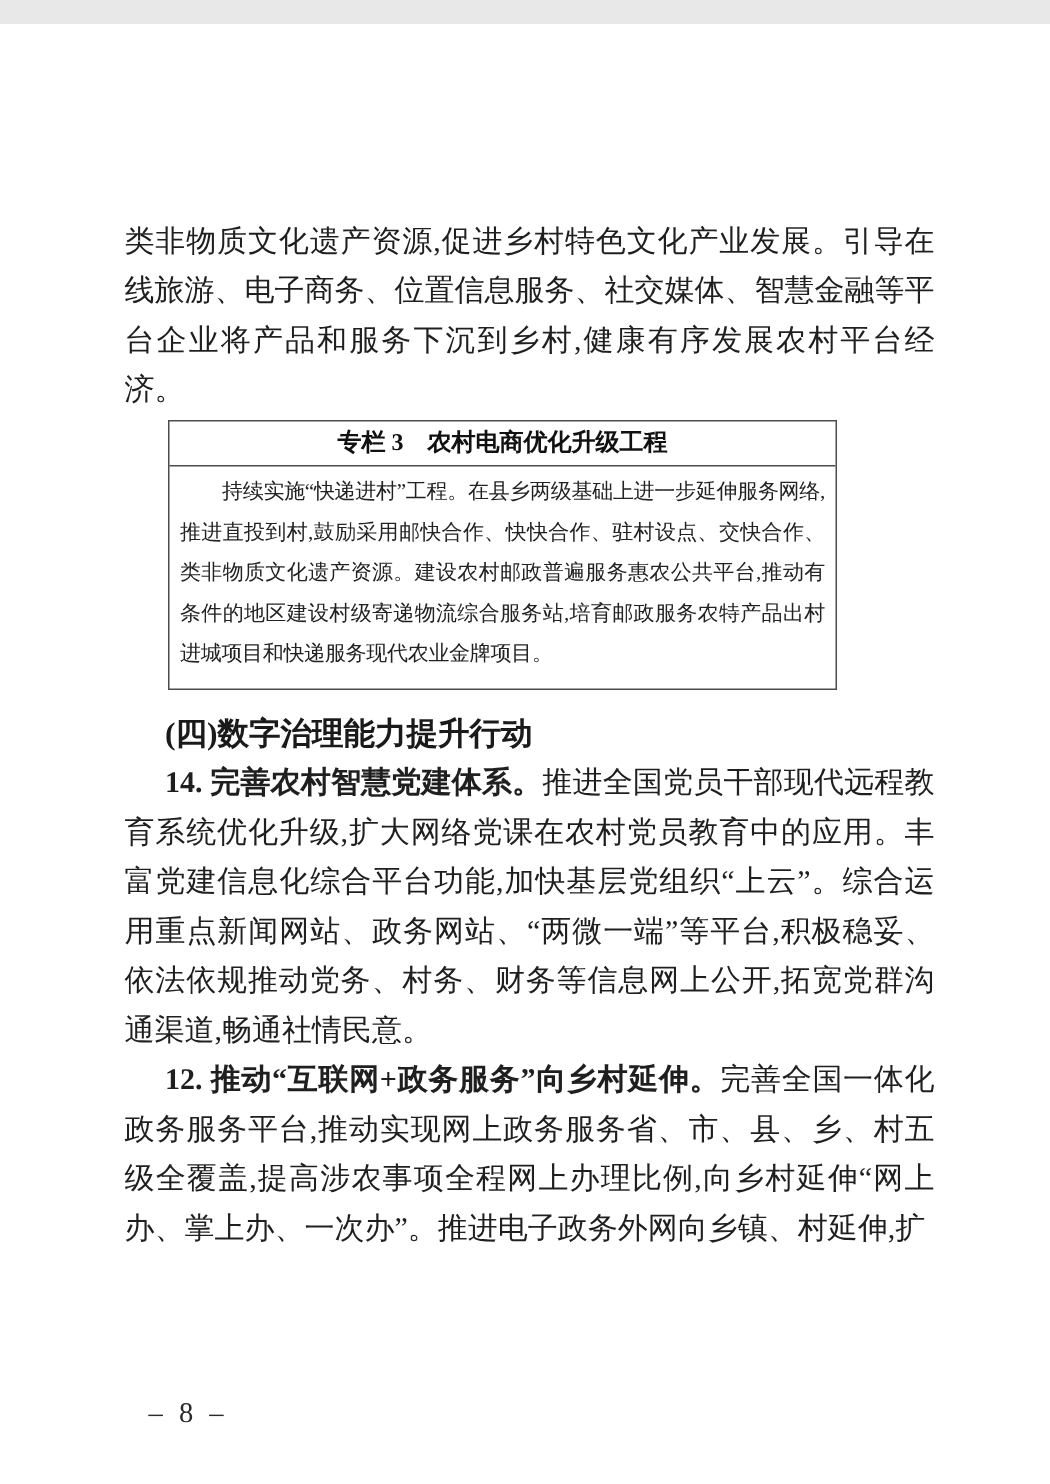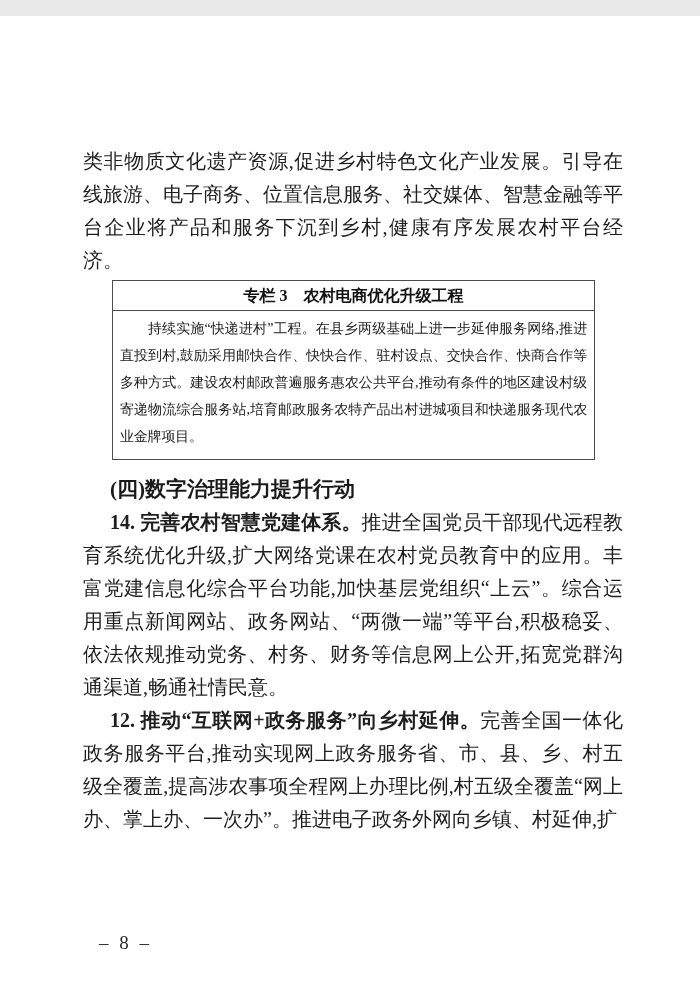--- a/index.html
+++ b/index.html
@@ -32,21 +32,21 @@
   }
   .indented {
     text-indent: 27px;
   }
   .lead-bold {
     font-weight: bold;
   }
   .column-box {
     box-sizing: border-box;
     margin: 3px 0 0 29px;
-    width: 483px;
+    width: 446px;
     border: 1px solid #4c4c4c;
     background: #ffffff;
   }
   .column-title {
     font-size: 16px;
     font-weight: bold;
     text-align: center;
     line-height: 20px;
     padding: 5px 0 4px 0;
     border-bottom: 1px solid #4c4c4c;
@@ -85,26 +85,26 @@
 <body>
 
 <div class="page">
   <div class="content">
 
     <p class="body-text">类非物质文化遗产资源,促进乡村特色文化产业发展。引导在线旅游、电子商务、位置信息服务、社交媒体、智慧金融等平台企业将产品和服务下沉到乡村,健康有序发展农村平台经济。</p>
 
     <div class="column-box">
       <div class="column-title">专栏 3　农村电商优化升级工程</div>
       <div class="column-body">
-        <p>持续实施“快递进村”工程。在县乡两级基础上进一步延伸服务网络,推进直投到村,鼓励采用邮快合作、快快合作、驻村设点、交快合作、快商合作等多种方式。建设农村邮政普遍服务惠农公共平台,推动有条件的地区建设村级寄递物流综合服务站,培育邮政服务农特产品出村进城项目和快递服务现代农业金牌项目。</p>
+        <p>持续实施“快递进村”工程。在县乡两级基础上进一步延伸服务网络,推进直投到村,鼓励采用邮快合作、快快合作、驻村设点、交快合作、类非物质文化遗产资源。建设农村邮政普遍服务惠农公共平台,推动有条件的地区建设村级寄递物流综合服务站,培育邮政服务农特产品出村进城项目和快递服务现代农业金牌项目。</p>
       </div>
     </div>
 
     <p class="section-heading">(四)数字治理能力提升行动</p>
 
     <p class="body-text indented"><span class="lead-bold">14. 完善农村智慧党建体系。</span><span>推进全国党员干部现代远程教育系统优化升级,扩大网络党课在农村党员教育中的应用。丰富党建信息化综合平台功能,加快基层党组织“上云”。综合运用重点新闻网站、政务网站、“两微一端”等平台,积极稳妥、依法依规推动党务、村务、财务等信息网上公开,拓宽党群沟通渠道,畅通社情民意。</span></p>
 
-    <p class="body-text indented"><span class="lead-bold">12. 推动“互联网+政务服务”向乡村延伸。</span><span>完善全国一体化政务服务平台,推动实现网上政务服务省、市、县、乡、村五级全覆盖,提高涉农事项全程网上办理比例,村五级全覆盖“网上办、掌上办、一次办”。推进电子政务外网向乡镇、村延伸,扩</span></p>
+    <p class="body-text indented"><span class="lead-bold">12. 推动“互联网+政务服务”向乡村延伸。</span><span>完善全国一体化政务服务平台,推动实现网上政务服务省、市、县、乡、村五级全覆盖,提高涉农事项全程网上办理比例,向乡村延伸“网上办、掌上办、一次办”。推进电子政务外网向乡镇、村延伸,扩</span></p>
 
   </div>
 
   <div class="page-number">– 8 –</div>
 </div>
 
 </body></html>

